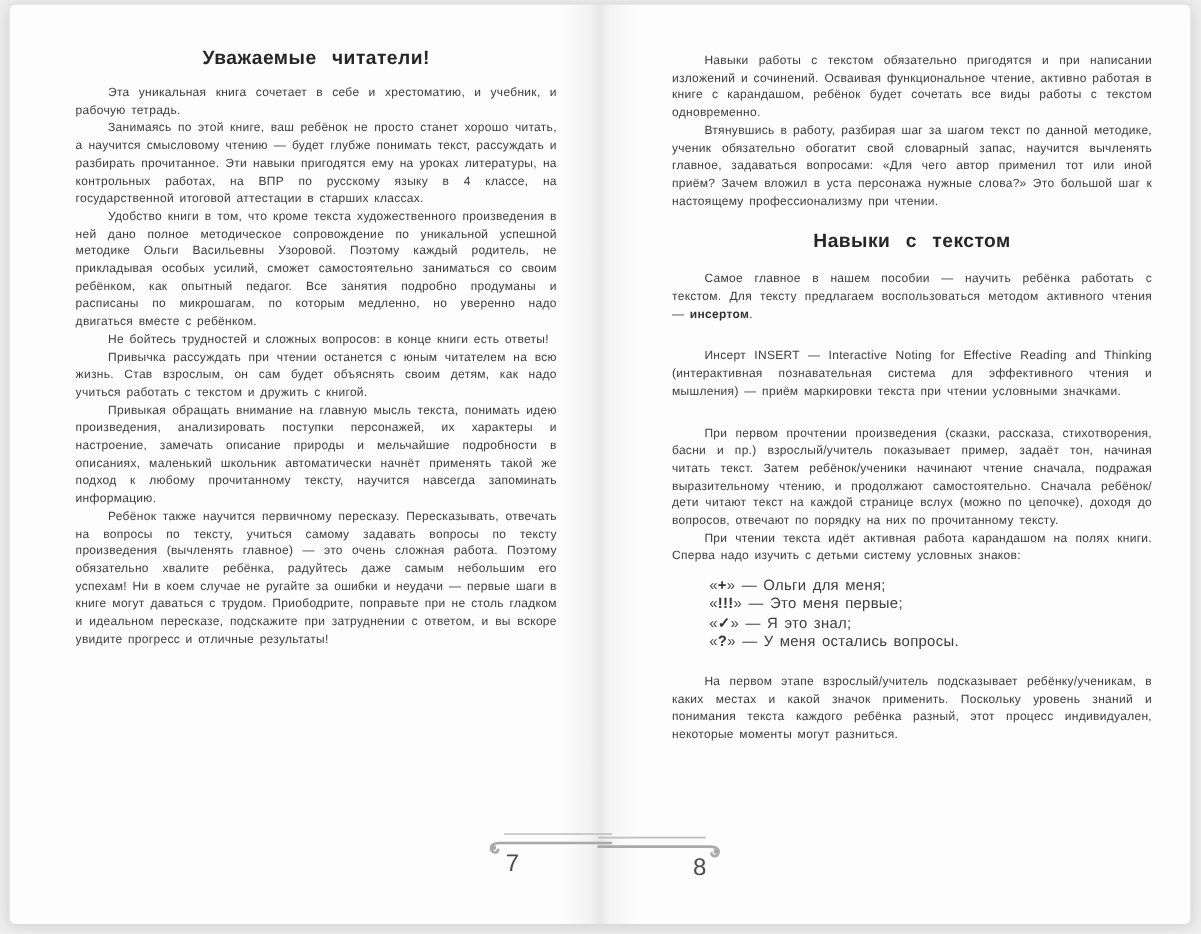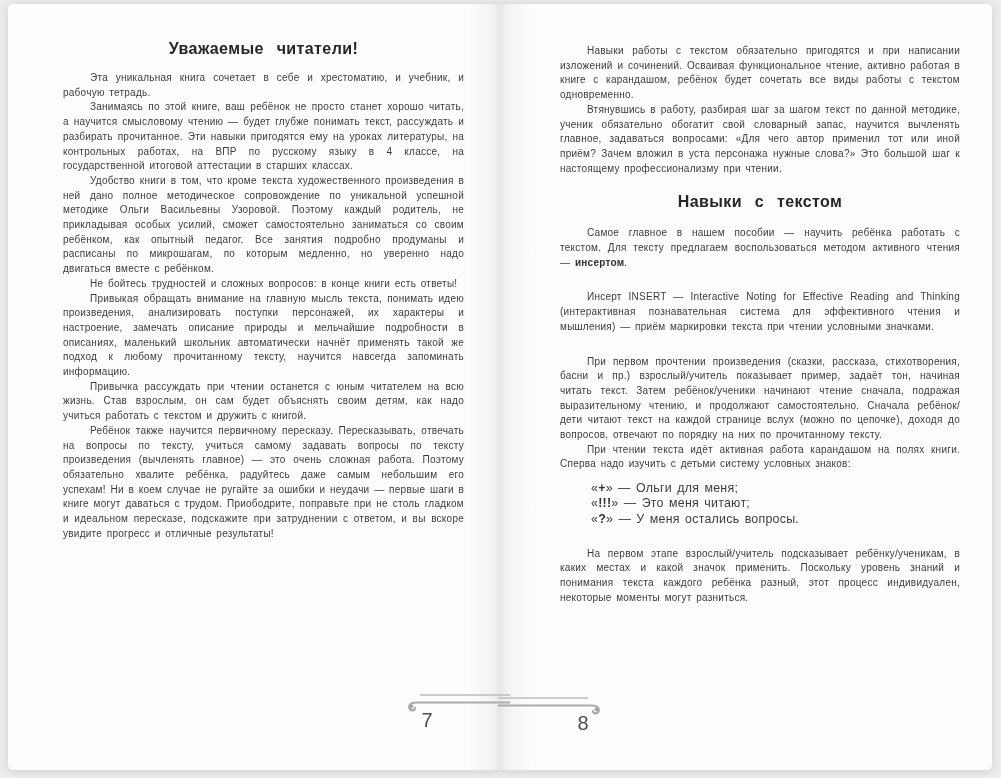--- a/index.html
+++ b/index.html
@@ -110,41 +110,42 @@
 <body>
 
 <div class="book">
 
   <div class="page page-left">
     <h1 class="page-heading">Уважаемые читатели!</h1>
     <p class="body-par">Эта уникальная книга сочетает в себе и хрестоматию, и учебник, и рабочую тетрадь.</p>
     <p class="body-par">Занимаясь по этой книге, ваш ребёнок не просто станет хорошо читать, а научится смысловому чтению — будет глубже понимать текст, рассуждать и разбирать прочитанное. Эти навыки пригодятся ему на уроках литературы, на контрольных работах, на ВПР по русскому языку в 4 классе, на государственной итоговой аттестации в старших классах.</p>
     <p class="body-par">Удобство книги в том, что кроме текста художественного произведения в ней дано полное методическое сопровождение по уникальной успешной методике Ольги Васильевны Узоровой. Поэтому каждый родитель, не прикладывая особых усилий, сможет самостоятельно заниматься со своим ребёнком, как опытный педагог. Все занятия подробно продуманы и расписаны по микрошагам, по которым медленно, но уверенно надо двигаться вместе с ребёнком.</p>
     <p class="body-par">Не бойтесь трудностей и сложных вопросов: в конце книги есть ответы!</p>
+    <p class="body-par">Привычка рассуждать при чтении останется с юным читателем на всю жизнь. Став взрослым, он сам будет объяснять своим детям, как надо учиться работать с текстом и дружить с книгой.</p>
     <p class="body-par">Привыкая обращать внимание на главную мысль текста, понимать идею произведения, анализировать поступки персонажей, их характеры и настроение, замечать описание природы и мельчайшие подробности в описаниях, маленький школьник автоматически начнёт применять такой же подход к любому прочитанному тексту, научится навсегда запоминать информацию.</p>
-    <p class="body-par">Привычка рассуждать при чтении останется с юным читателем на всю жизнь. Став взрослым, он сам будет объяснять своим детям, как надо учиться работать с текстом и дружить с книгой.</p>
     <p class="body-par">Ребёнок также научится первичному пересказу. Пересказывать, отвечать на вопросы по тексту, учиться самому задавать вопросы по тексту произведения (вычленять главное) — это очень сложная работа. Поэтому обязательно хвалите ребёнка, радуйтесь даже самым небольшим его успехам! Ни в коем случае не ругайте за ошибки и неудачи — первые шаги в книге могут даваться с трудом. Приободрите, поправьте при не столь гладком и идеальном пересказе, подскажите при затруднении с ответом, и вы вскоре увидите прогресс и отличные результаты!</p>
   </div>
 
   <div class="page page-right">
     <p class="body-par">Навыки работы с текстом обязательно пригодятся и при написании изложений и сочинений. Осваивая функциональное чтение, активно работая в книге с карандашом, ребёнок будет сочетать все виды работы с текстом одновременно.</p>
     <p class="body-par">Втянувшись в работу, разбирая шаг за шагом текст по данной методике, ученик обязательно обогатит свой словарный запас, научится вычленять главное, задаваться вопросами: «Для чего автор применил тот или иной приём? Зачем вложил в уста персонажа нужные слова?» Это большой шаг к настоящему профессионализму при чтении.</p>
 
     <h2 class="section-heading">Навыки с текстом</h2>
 
     <p class="body-par"><span>Самое главное в нашем пособии — научить ребёнка работать с текстом. Для тексту предлагаем воспользоваться методом активного чтения — </span><span class="bold-term">инсертом</span><span>.</span></p>
 
     <p class="body-par gap-above">Инсерт INSERT — Interactive Noting for Effective Reading and Thinking (интерактивная познавательная система для эффективного чтения и мышления) — приём маркировки текста при чтении условными значками.</p>
 
     <p class="body-par gap-above">При первом прочтении произведения (сказки, рассказа, стихотворения, басни и пр.) взрослый/учитель показывает пример, задаёт тон, начиная читать текст. Затем ребёнок/ученики начинают чтение сначала, подражая выразительному чтению, и продолжают самостоятельно. Сначала ребёнок/дети читают текст на каждой странице вслух (можно по цепочке), доходя до вопросов, отвечают по порядку на них по прочитанному тексту.</p>
     <p class="body-par">При чтении текста идёт активная работа карандашом на полях книги. Сперва надо изучить с детьми систему условных знаков:</p>
 
     <div class="symbols-list">
       <div class="symbol-row"><span>«</span><span class="symbol-mark">+</span><span>»</span> <span>— Ольги для меня;</span></div>
-      <div class="symbol-row"><span>«</span><span class="symbol-mark">!!!</span><span>»</span> <span>— Это меня читают;</span></div>
+      <div class="symbol-row"><span>«</span><span class="symbol-mark">!!!</span><span>»</span> <span>— Это меня первые;</span></div>
+      <div class="symbol-row"><span>«</span><span class="symbol-mark">✓</span><span>»</span> <span>— Я это знал;</span></div>
       <div class="symbol-row"><span>«</span><span class="symbol-mark">?</span><span>»</span> <span>— У меня остались вопросы.</span></div>
     </div>
 
     <p class="body-par gap-above">На первом этапе взрослый/учитель подсказывает ребёнку/ученикам, в каких местах и какой значок применить. Поскольку уровень знаний и понимания текста каждого ребёнка разный, этот процесс индивидуален, некоторые моменты могут разниться.</p>
   </div>
 
   <div class="spine"></div>
 
   <svg class="flourish flourish-left" viewBox="0 0 108 26" xmlns="http://www.w3.org/2000/svg">
     <path d="M108 5 H18" stroke="#bdbdbd" stroke-width="1.4" fill="none"></path>

